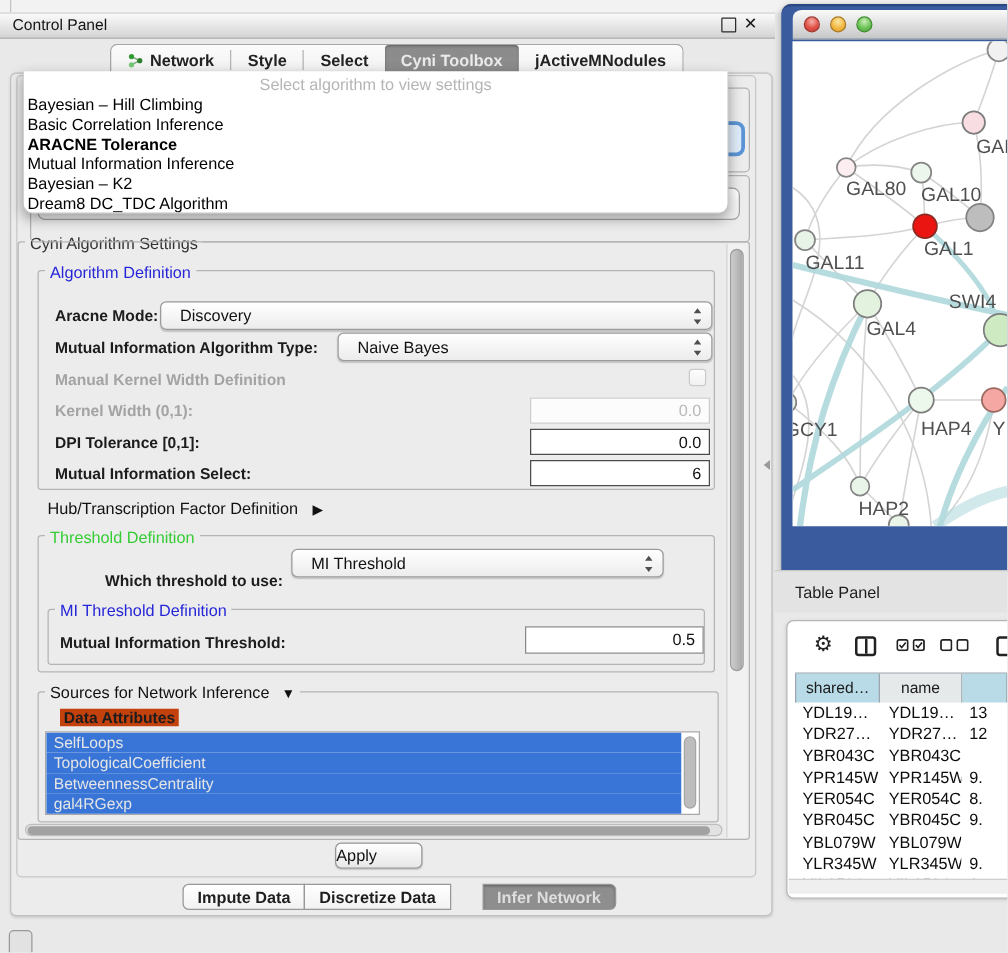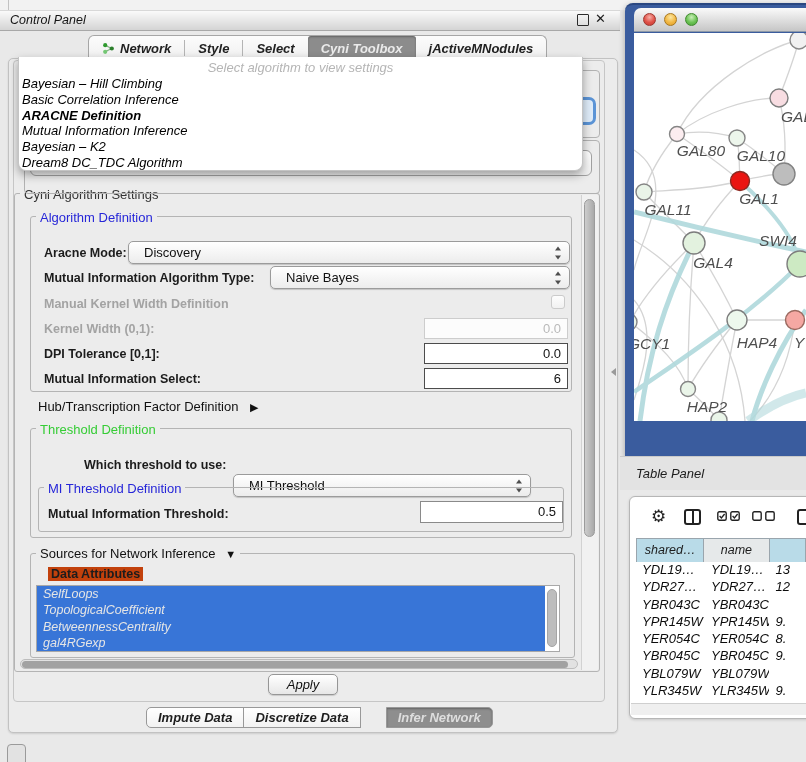--- a/index.html
+++ b/index.html
@@ -1,18 +1,18 @@
 <!DOCTYPE html>
 <html><head>
 <meta charset="utf-8">
 <style>
   html,body{margin:0;padding:0;}
   body{width:806px;height:762px;background:#e9e9e9;font-family:"Liberation Sans","DejaVu Sans",sans-serif;-webkit-font-smoothing:antialiased;}
   #root{position:relative;width:806px;height:762px;overflow:hidden;background:#e9e9e9;}
-  .abs{position:absolute;font-style:italic;}
+  .abs{position:absolute;}
 
   
   #top-strip{left:0;top:0;width:806px;height:10px;background:#f2f2f2;}
   #top-tick{left:8px;top:0;width:1px;height:10px;background:#c2c2c2;}
   #cp-titlebar{left:0;top:10px;width:620px;height:21px;background:linear-gradient(#fafafa,#d4d4d4);border-top:1px solid #d8d8d8;border-bottom:1px solid #a8a8a8;box-sizing:border-box;}
   #cp-title{left:10px;top:13px;font-size:12.5px;color:#141414;}
   #cp-float{left:577px;top:14px;width:10px;height:10px;border:1.6px solid #2b2b2b;border-radius:1px;background:transparent;}
   #cp-close{left:595px;top:11px;font-size:13px;font-weight:700;color:#1a1a1a;}
   #cp-body{left:8px;top:58px;width:610px;height:675px;background:#ececec;border:1px solid #c2c2c2;border-radius:5px;box-sizing:border-box;box-shadow:0 1px 2px rgba(0,0,0,.12);}
   #cp-inner{left:13px;top:60px;width:592px;height:642px;background:#ececec;border:1px solid #c6c6c6;border-radius:4px;box-sizing:border-box;}
@@ -59,21 +59,21 @@
   #set-vtrack{left:581px;top:195px;width:17px;height:475px;background:#f1f1f1;border-left:1px solid #d2d2d2;box-sizing:border-box;}
   #set-vthumb{left:584px;top:199px;width:11px;height:338px;background:linear-gradient(90deg,#cdcdcd,#a9a9a9);border-radius:6px;border:1px solid #9b9b9b;box-sizing:border-box;}
   #set-htrack{left:20px;top:659px;width:558px;height:10px;background:#e2e2e2;border:1px solid #bdbdbd;border-radius:5px;box-sizing:border-box;}
   #set-hthumb{left:22px;top:660.5px;width:546px;height:7px;background:#a2a2a2;border-radius:4px;}
 
   
   #attr-list{left:36px;top:585px;width:524px;height:67px;background:#fff;border:1px solid #a8a8a8;box-sizing:border-box;overflow:hidden;}
   .attr-item{height:16.4px;line-height:16.4px;background:#3875d7;color:#e5e5e5;font-size:12.5px;padding-left:6px;width:508px;box-sizing:border-box;}
   #attr-vthumb{left:547px;top:589px;width:10px;height:58px;background:#bdbdbd;border-radius:5px;border:1px solid #a5a5a5;box-sizing:border-box;z-index:3;}
 
-  #apply-btn{left:268px;top:674px;width:70px;height:21px;border:1px solid #969696;border-radius:5px;background:linear-gradient(#ffffff,#e7e7e7);font-size:13px;color:#111;text-align:center;line-height:20px;box-shadow:0 1px 1px rgba(0,0,0,.15);box-sizing:border-box;}
+  #apply-btn{left:268px;top:674px;width:70px;height:21px;border:1px solid #969696;border-radius:5px;background:linear-gradient(#ffffff,#e7e7e7);font-size:13px;color:#111;text-align:left;line-height:20px;box-shadow:0 1px 1px rgba(0,0,0,.15);box-sizing:border-box;}
 
   
   #bottom-tabs{left:146px;top:707px;height:21px;display:flex;z-index:3;}
   .btab{height:21px;line-height:20px;padding:0 11px;font-size:13px;font-weight:700;color:#1e1e1e;background:linear-gradient(#ffffff,#f2f2f2);border:1px solid #989898;box-sizing:border-box;margin-left:-1px;}
   .btab:first-child{border-radius:5px 0 0 5px;margin-left:0;}
   .btab:last-child{border-radius:0 5px 5px 0;}
   .btab.sel{background:#8e8e8e;color:#dedede;box-shadow:inset 0 1px 2px rgba(0,0,0,.3);margin-left:25px;}
 
   #corner-icon{left:7px;top:744px;width:19px;height:22px;border:1.5px solid #9a9a9a;border-radius:4px;background:#e2e2e2;box-sizing:border-box;}
   #split-arrow{left:611px;top:368px;width:0;height:0;border-top:4px solid transparent;border-bottom:4px solid transparent;border-right:5px solid #9a9a9a;}
@@ -164,21 +164,21 @@
   <div class="abs ghostbox" style="left:24px;top:70px;width:576px;height:68px;"></div>
   <div class="abs ghostbox" style="left:24px;top:140px;width:576px;height:54px;"></div>
   <div class="abs" id="ghost-combo-blue"></div>
   <div class="abs" id="ghost-combo">galFiltered.csv default node</div>
 
   <div class="abs" id="algo-popup">
     <div id="algo-placeholder">Select algorithm to view settings</div>
     <div id="algo-items">
         <div class="algo-item">Bayesian – Hill Climbing</div>
         <div class="algo-item">Basic Correlation Inference</div>
-        <div class="algo-item bold">ARACNE Definition</div>
+        <div class="algo-item bold">ARACNE Tolerance</div>
         <div class="algo-item">Mutual Information Inference</div>
         <div class="algo-item">Bayesian – K2</div>
         <div class="algo-item">Dream8 DC_TDC Algorithm</div>
       </div>
   </div>
 
   <div class="abs fbox" style="left:14px;top:193px;width:586px;height:479px;"></div>
   <span class="leg dark" style="left:20px;top:187px;">Cyni Algorithm Settings</span>
 
   <div class="abs" id="set-vtrack"></div>
@@ -213,21 +213,21 @@
 
   <span class="flab plain" style="left:38px;top:399px;font-size:13px;">
     <span>Hub/Transcription Factor Definition</span>
     <span class="tri" style="margin-left:8px;">▶</span>
   </span>
 
   <div class="abs fbox" style="left:30px;top:428px;width:542px;height:110px;"></div>
   <span class="leg green" style="left:36px;top:422px;">Threshold Definition</span>
 
   <span class="flab" style="left:84px;top:458px;">Which threshold to use:</span>
-  <div class="combo" style="left:233px;top:474px;width:298px;height:23px;">
+  <div class="combo" style="left:233px;top:439px;width:298px;height:23px;">
     <span>MI Threshold</span>
     <span class="spn"></span>
   </div>
 
   <div class="abs fbox" style="left:38px;top:487px;width:526px;height:45px;"></div>
   <span class="leg blue" style="left:44px;top:481px;">MI Threshold Definition</span>
   <span class="flab" style="left:48px;top:507px;">Mutual Information Threshold:</span>
   <div class="nf" style="left:420px;top:501px;width:143px;height:22px;border:1px solid #8a8a8a;">0.5</div>
 
   <div class="abs fbox" style="left:30px;top:553px;width:545px;height:105px;"></div>

